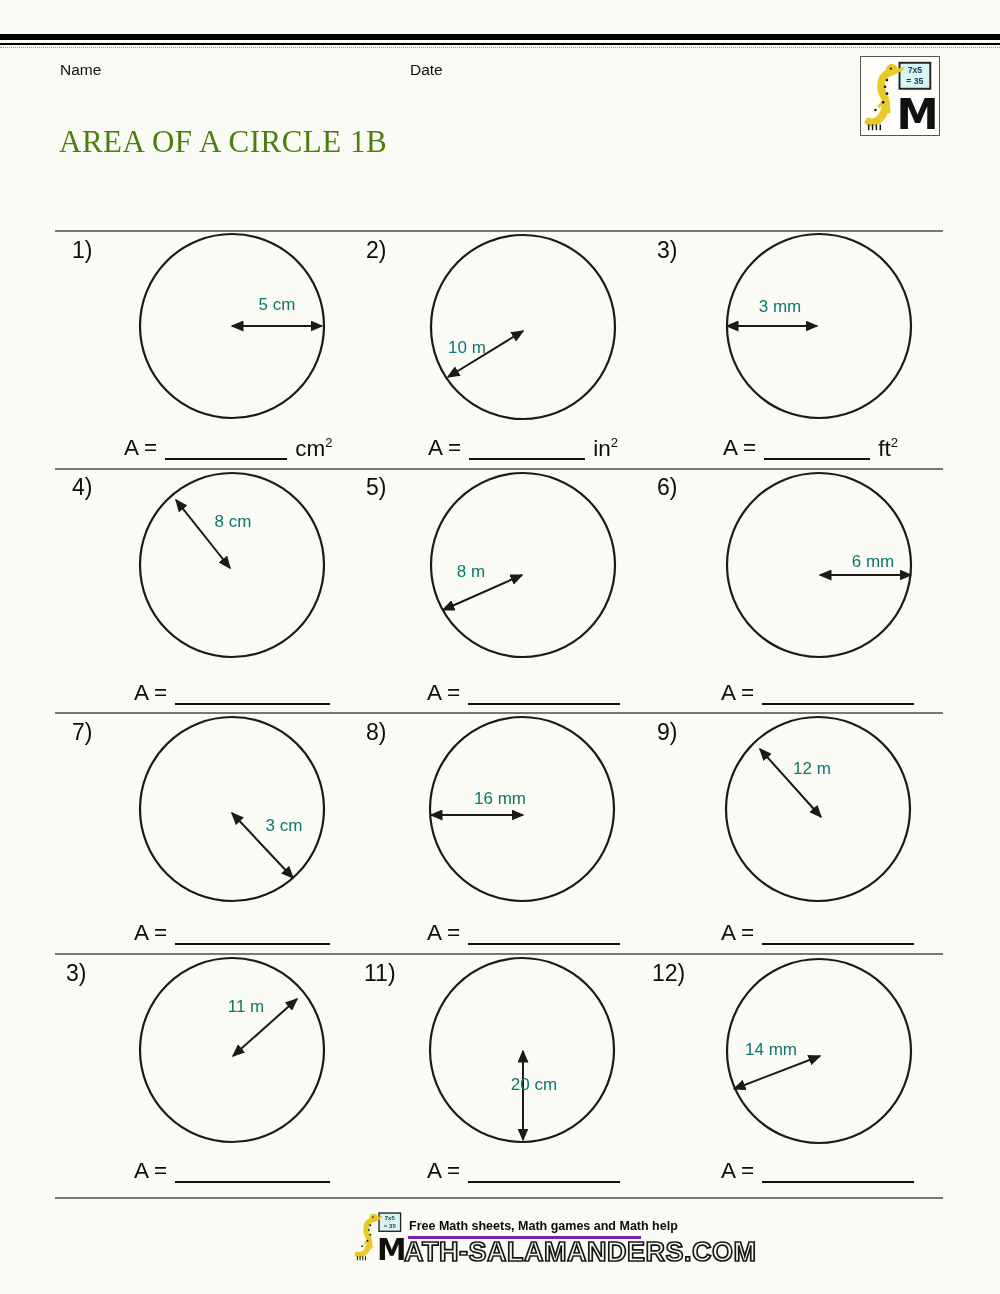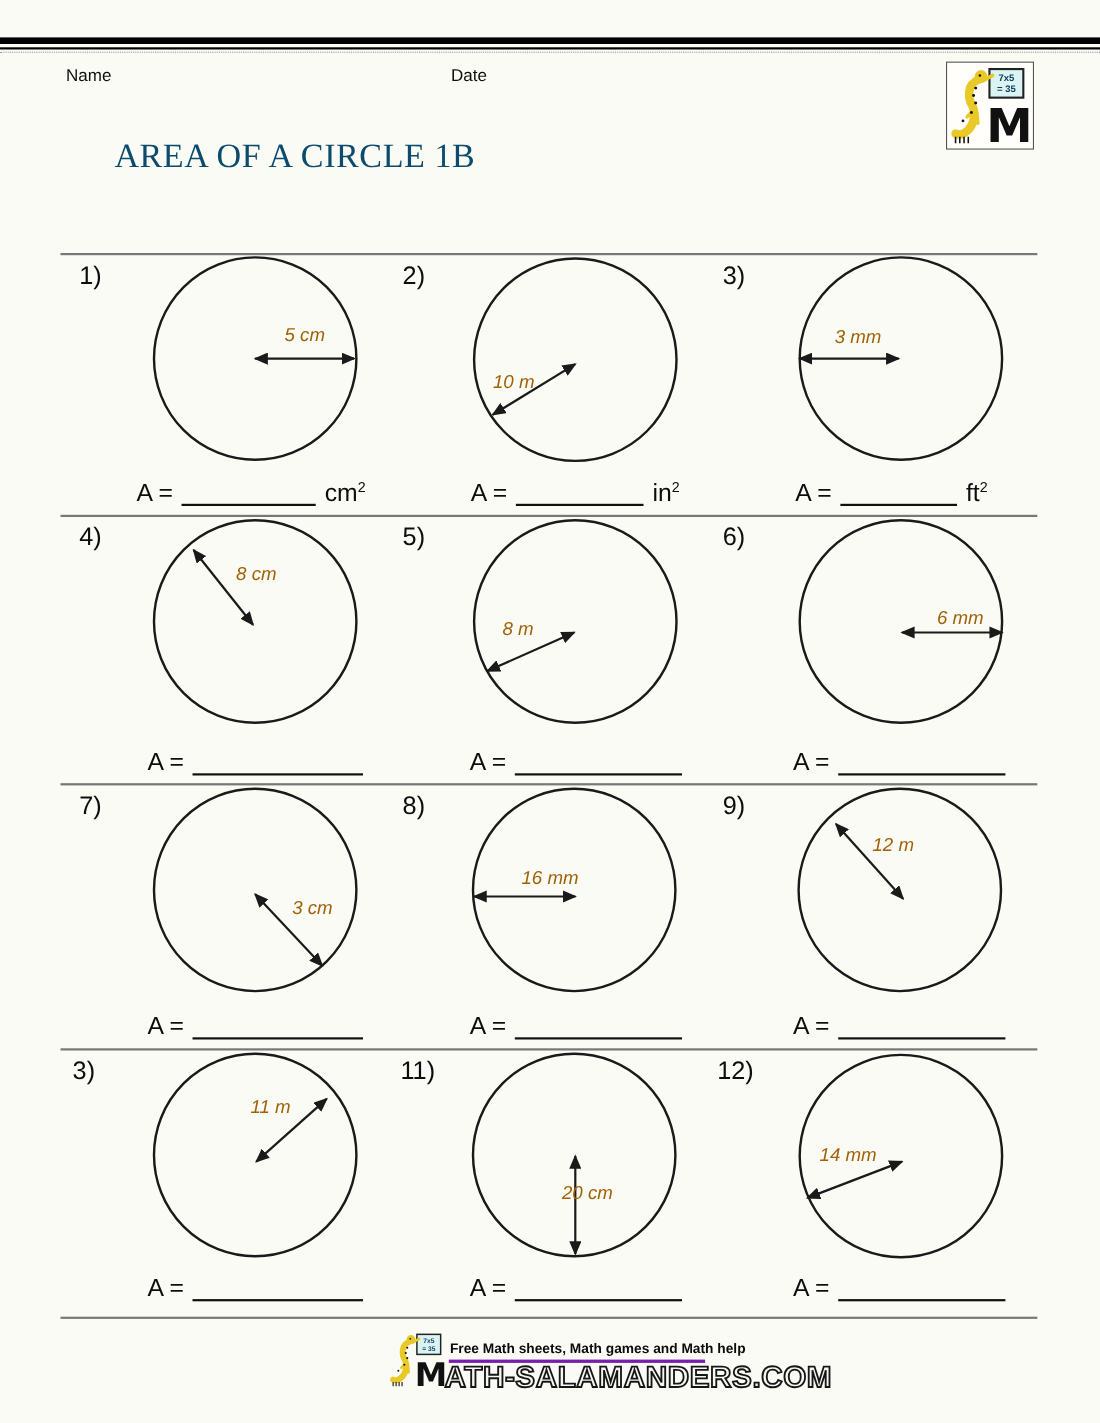--- a/index.html
+++ b/index.html
@@ -37,21 +37,21 @@
 
   
   .hsep{position:absolute;left:55px;width:888px;height:0;border-top:2px solid #777;}
 
   .pnum{position:absolute;font-size:23px;color:#0d0d0d;}
   .pcirc{position:absolute;}
   .circ{fill:none;stroke:#1a1a1a;stroke-width:2.2;}
   .arrow{stroke:#1a1a1a;stroke-width:2;marker-start:url(#ah);marker-end:url(#ah);}
   .mlabel{
     position:absolute;transform:translate(-50%,-50%);
-    font-size:17px;color:#a16207;white-space:nowrap;font-style:italic;
+    font-size:17px;color:#0f766e;white-space:nowrap;
   }
 
   .answer{position:absolute;display:flex;align-items:flex-end;gap:8px;}
   .alabel{font-size:22.5px;line-height:1.05;color:#0d0d0d;}
   .aline{height:25px;border-bottom:2.5px solid #101010;}
   .unit{font-size:22.5px;line-height:1.05;color:#0d0d0d;}
   .unit sup{font-size:13px;}
 
   
   .f-logo{position:absolute;left:352px;top:1209px;}
@@ -101,21 +101,21 @@
         <circle cx="27" cy="24" r="1.4" fill="#111"></circle>
         <circle cx="25" cy="31" r="1.4" fill="#111"></circle>
         <circle cx="27" cy="38" r="1.4" fill="#111"></circle>
         <circle cx="23" cy="47" r="1.4" fill="#111"></circle>
         <circle cx="15" cy="55" r="1.3" fill="#111"></circle>
         <path d="M8,70 v6 M12,70 v6 M16,70 v6 M20,70 v6" stroke="#111" stroke-width="1.5"></path>
       </g>
     </svg>
   </div>
 
-  <h1 class="title" style="color: #0c4a6e; margin-left: 45px;">AREA OF A CIRCLE 1B</h1>
+  <h1 class="title" style="color: #4d7c0f;">AREA OF A CIRCLE 1B</h1>
 
   <div class="hsep" style="top:230px"></div>
   <div class="hsep" style="top:468px"></div>
   <div class="hsep" style="top:712px"></div>
   <div class="hsep" style="top:953px"></div>
   <div class="hsep" style="top:1197px"></div>
 
   <span class="pnum" style="left:72px;top:237px">1)</span>
   <svg class="pcirc" style="left:132px;top:226px" width="200" height="200" viewBox="0 0 200 200">
     <circle class="circ" cx="100" cy="100" r="92"></circle>

